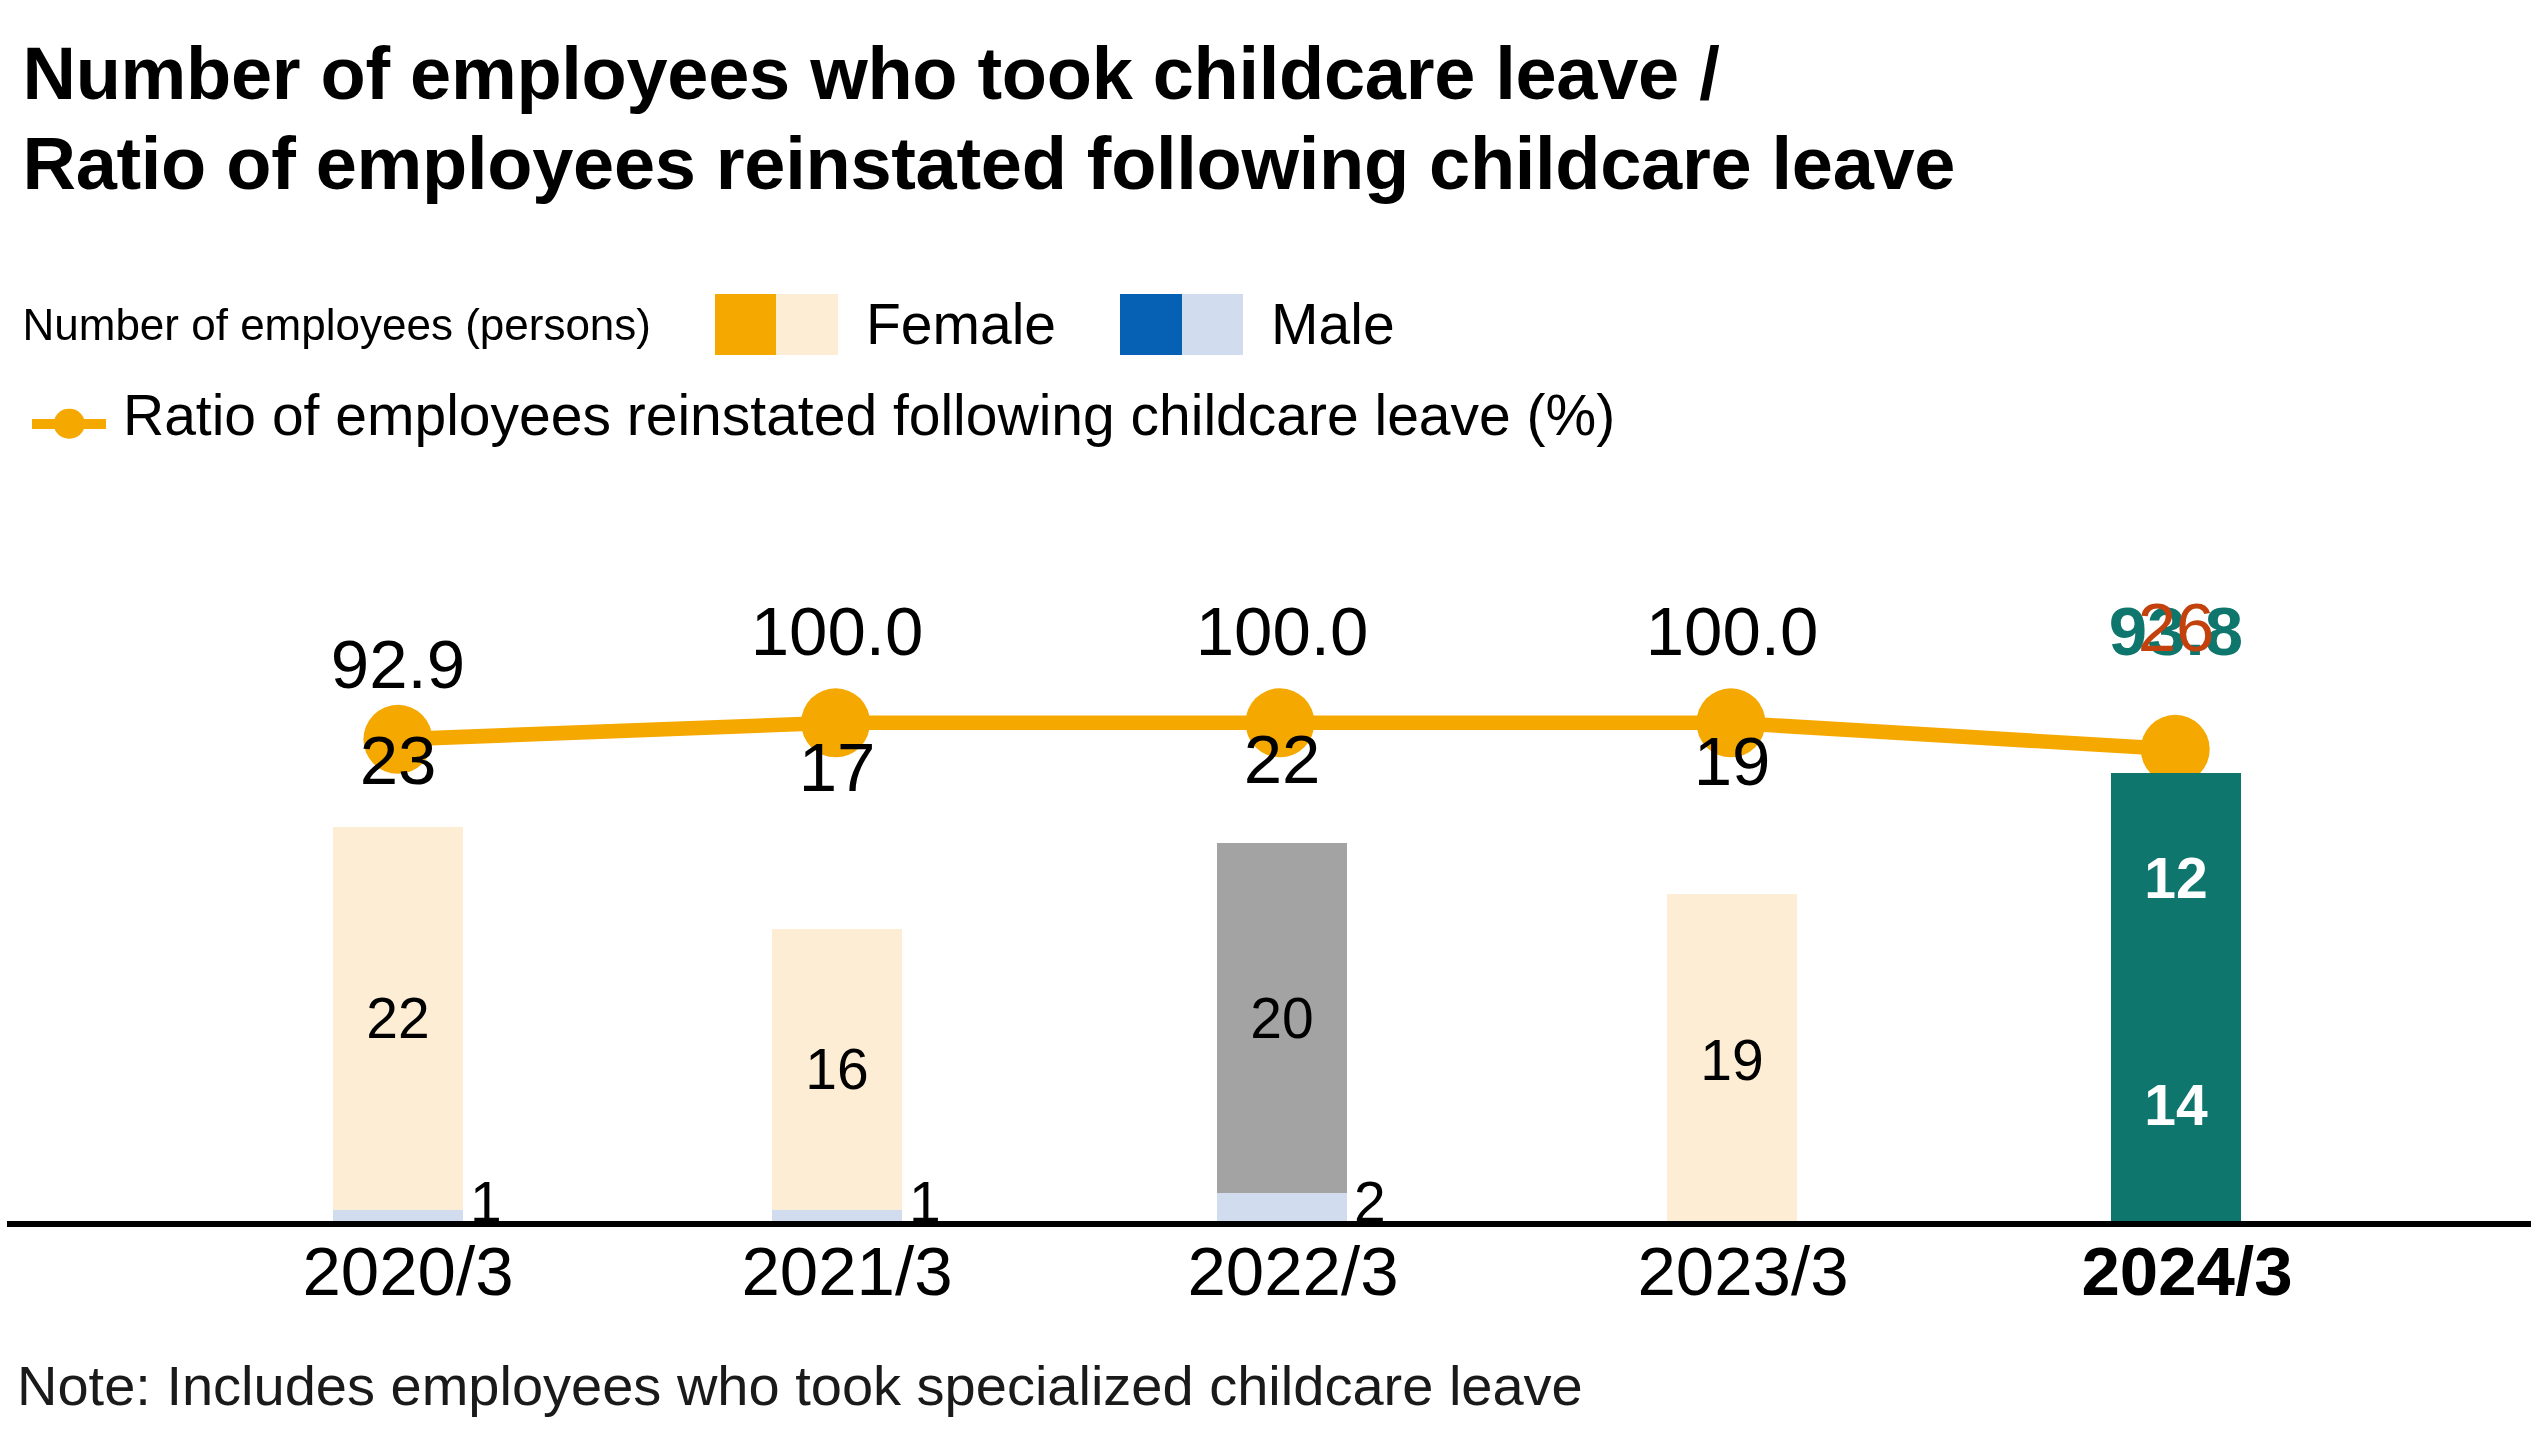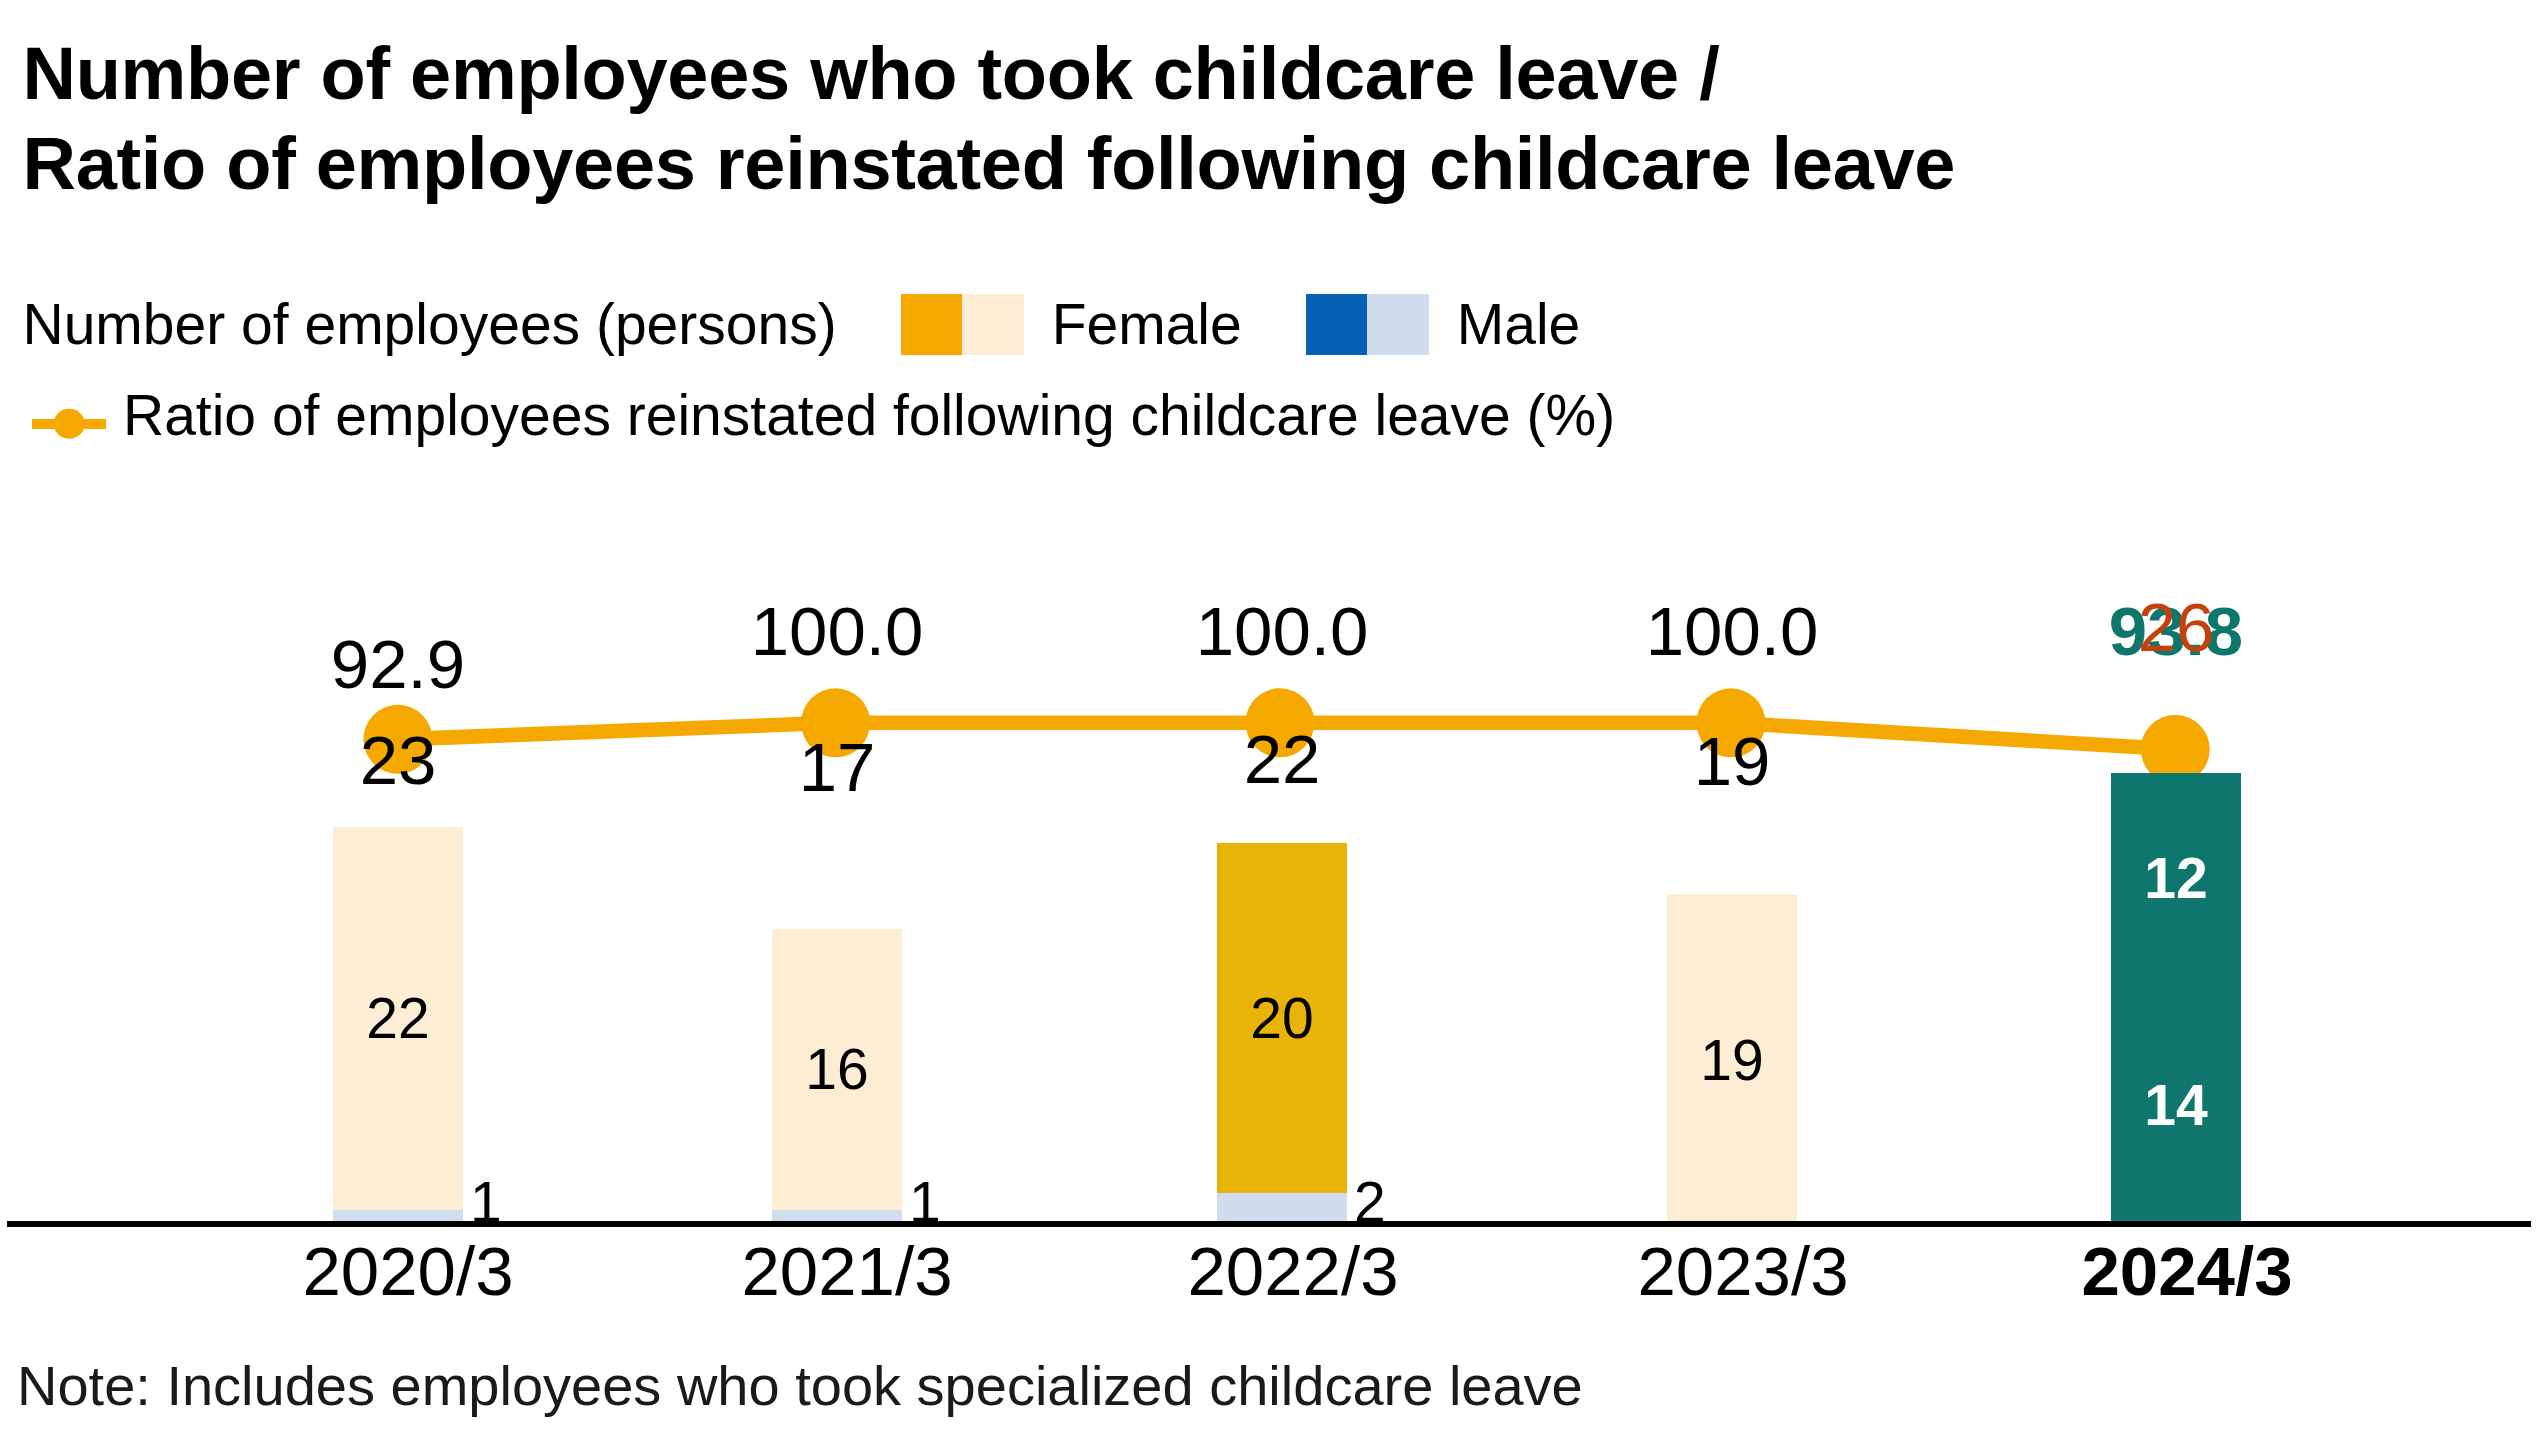--- a/index.html
+++ b/index.html
@@ -34,21 +34,21 @@
   
   .legend-row-1 {
     position: absolute;
     left: 22.5px;
     top: 290px;
     display: flex;
     align-items: center;
     height: 69px;
   }
   .legend-axis-label {
-    font-size: 57px;
+    font-size: 44px;
     line-height: 1;
     white-space: nowrap;
   }
   .legend-entry {
     display: flex;
     align-items: center;
     margin-left: 64px;
   }
   .swatch {
     display: flex;
@@ -280,21 +280,21 @@
       </div>
       <div class="seg" style="height:17px;background:#D2DCEF;">
         <span class="seg-label outside">1</span>
       </div>
     </div>
   </div>
 
   <div class="bar-group" style="left:1282px;">
     <div class="total-label" style="top:-118px;">22</div>
     <div class="bar-stack">
-      <div class="seg" style="height:350px;background:#eab308;">
+      <div class="seg" style="height:350px;background:#a3a3a3;">
         <span class="seg-label">20</span>
       </div>
       <div class="seg" style="height:34px;background:#D2DCEF;">
         <span class="seg-label outside">2</span>
       </div>
     </div>
   </div>
 
   <div class="bar-group" style="left:1732px;">
     <div class="total-label" style="top:-167px;">19</div>

